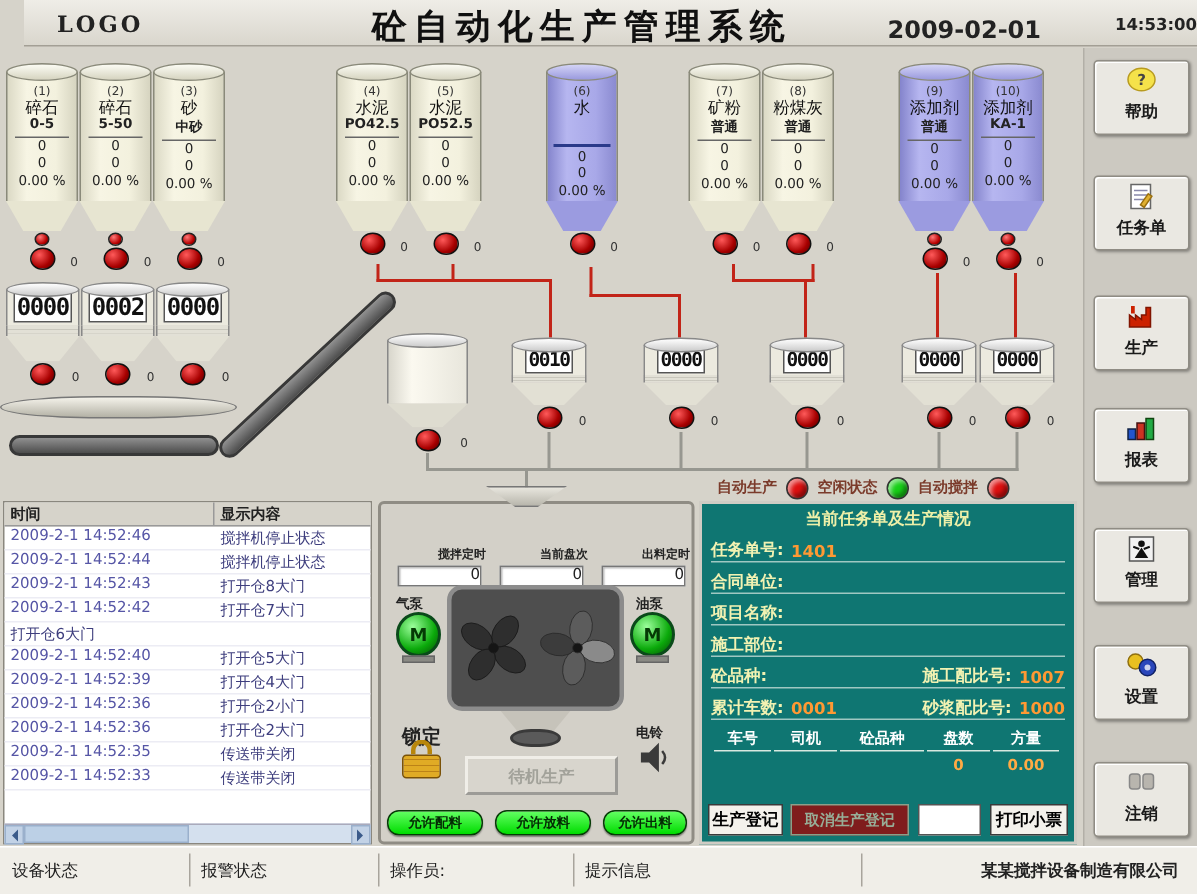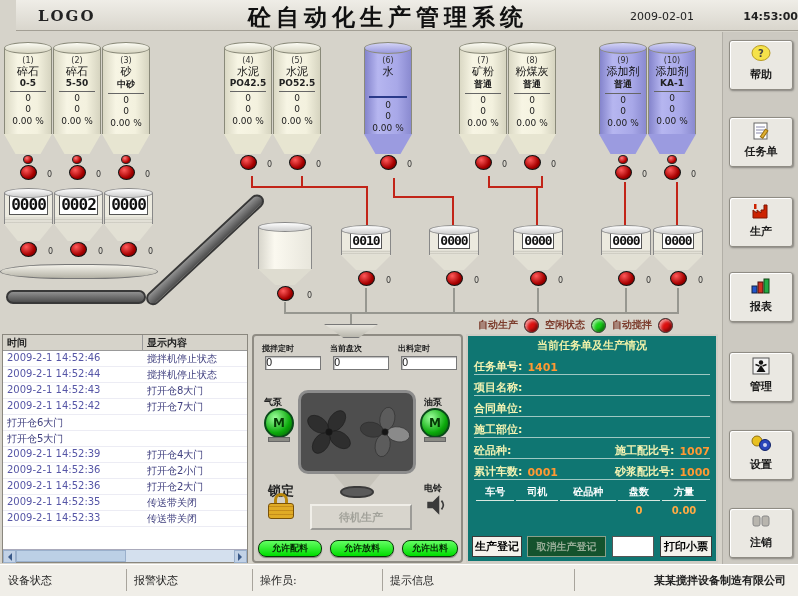--- a/index.html
+++ b/index.html
@@ -2,21 +2,21 @@
 <html><head>
 <meta charset="utf-8">
 <style>
 *{margin:0;padding:0;box-sizing:border-box}
 html,body{width:798px;height:596px}
 body{position:relative;overflow:hidden;background:#d6d3ca;font-family:"DejaVu Sans","Liberation Sans",sans-serif;color:#222}
 
 #header{position:absolute;left:16px;top:0;width:798px;height:31px;background:linear-gradient(#efede7,#d9d6cd);border-bottom:1px solid #a39f95}
 #logo{position:absolute;left:22px;top:7px;font:bold 15px "DejaVu Serif",serif;letter-spacing:2px}
 #title{position:absolute;left:232px;top:2px;font:bold 23px "DejaVu Serif",serif;letter-spacing:5px;color:#101010}
-#hdate{position:absolute;right:120px;top:10px;font-size:11px;font-weight:normal}
+#hdate{position:absolute;right:120px;top:10px;font-size:16px;font-weight:bold}
 #htime{position:absolute;right:16px;top:10px;font-size:11px;font-weight:bold}
 
 #sidebar{position:absolute;left:722px;top:32px;width:76px;height:532px;background:#ccc9c1;border-left:1px solid #b2afa7}
 .side-btn{position:absolute;left:6px;width:64px;height:50px;background:#eae8e2;border:1px solid #8f8c84;border-radius:3px;box-shadow:inset 1px 1px 0 #fff,1px 1px 2px rgba(0,0,0,.35);text-align:center;cursor:pointer}
 .side-btn:nth-child(1){top:8px}.side-btn:nth-child(2){top:85px}.side-btn:nth-child(3){top:165px}
 .side-btn:nth-child(4){top:240px}.side-btn:nth-child(5){top:320px}.side-btn:nth-child(6){top:398px}
 .side-btn:nth-child(7){top:476px}
 .side-icon{height:26px;padding-top:3px}
 .side-label{font-size:11px;font-weight:bold;color:#1a1a1a}
 
@@ -83,21 +83,21 @@
 .log-scroll{position:absolute;left:0;right:0;bottom:0;height:13px;background:#d4e0ee;display:flex;border-top:1px solid #aab}
 .scroll-btn{width:13px;height:13px;background:#c2d2e6;border:1px solid #9ab0cc;display:flex;align-items:center;justify-content:center;cursor:pointer}
 .tri{width:0;height:0;border:4px solid transparent}
 .tri-l{border-right-color:#3a5a8a;margin-right:3px}
 .tri-r{border-left-color:#3a5a8a;margin-left:3px}
 .scroll-thumb{width:110px;background:#bcd0e6;border:1px solid #9ab0cc;cursor:pointer}
 .scroll-space{flex:1}
 
 #mixer-panel{position:absolute;left:252px;top:302px;width:211px;height:229px;background:#d3d0c8;border:2px solid #8f8c84;border-radius:4px}
 .mx-title{text-align:center;font-size:13px;font-weight:bold;padding-top:2px;letter-spacing:2px}
-.mx-field{position:absolute;top:7px;width:62px;text-align:left}
+.mx-field{position:absolute;top:28px;width:62px;text-align:right}
 .mx-field .fl{font-size:8px;font-weight:bold;white-space:nowrap}
 .mx-field .fb{margin:2px auto 0;width:56px;height:14px;background:#fff;border:1px solid #777;box-shadow:inset 1px 1px 1px #bbb;font-size:10px;line-height:12px}
 .pump-label{position:absolute;font-size:9px;font-weight:bold}
 .pump{position:absolute;width:30px;height:30px;border-radius:50%;background:radial-gradient(circle at 35% 30%,#9cff9c,#0baa0b 60%,#064a06);border:2px solid #0a4a1a;color:#053a05;font-weight:bold;font-size:12px;text-align:center;line-height:26px}
 .pedestal{position:absolute;width:22px;height:5px;background:#8a8a84;border:1px solid #666}
 .mx-drum{position:absolute;left:44px;top:54px;width:118px;height:84px;background:#4e4e4e;border:3px solid #8c8c8c;border-radius:10px;display:flex;align-items:center;justify-content:center;gap:2px}
 .mx-outlet{position:absolute;left:74px;top:138px;width:58px;height:14px;background:#c6c3ba;clip-path:polygon(10% 0,90% 0,70% 100%,30% 100%)}
 .mx-outlet2{position:absolute;left:86px;top:150px;width:34px;height:12px;background:#5a5a5a;border:2px solid #3a3a3a;border-radius:50%/60%}
 .lock-label{position:absolute;left:14px;top:146px;font-size:13px;font-weight:bold}
 .padlock{position:absolute;left:12px;top:157px;width:30px}
@@ -115,21 +115,21 @@
 .tp-value{color:#ff9933;margin-left:5px}
 .tp-right{margin-left:auto}
 .tp-th,.tp-tr{display:flex;margin:0 8px;font-size:10px;font-weight:bold}
 .tp-th{margin-top:5px;color:#fff}
 .tp-th span{text-align:center;border-bottom:1px solid #d8e8e0;margin-right:2px;padding-bottom:1px}
 .tp-tr{margin-top:4px;color:#ffaa44}
 .tp-tr span{text-align:center;margin-right:2px}
 .tp-buttons{position:absolute;left:4px;right:4px;bottom:4px;height:21px;display:flex;align-items:center}
 .tp-btn{height:21px;background:#f4f2ec;border:1px solid #3a3a3a;font-size:11px;font-weight:bold;font-family:inherit;cursor:pointer}
 #btn-register{width:52px}
-#btn-cancel{width:82px;margin-left:5px;background:#14532d;border:1px solid #8aa08a;color:#97ad97;font-size:10px}
+#btn-cancel{width:82px;margin-left:5px;background:#7f1d1d;border:1px solid #8aa08a;color:#97ad97;font-size:10px}
 #tp-input{width:42px;height:21px;margin-left:6px;border:1px solid #555;font-family:inherit}
 #btn-print{width:54px;margin-left:6px}
 
 #status-bar{position:absolute;left:0;top:564px;width:798px;height:32px;background:#f0eee8;border-top:1px solid #fff;font-size:11px}
 #status-bar .sb{position:absolute;top:8px;white-space:nowrap}
 #sb-device{left:8px}#sb-alarm{left:134px}#sb-operator{left:260px}#sb-message{left:390px}
 #sb-company{position:absolute;top:8px;right:12px;font-weight:bold}
 .sb-sep{position:absolute;top:4px;width:1px;height:22px;background:#a8a49c}
 </style>
 </head>
@@ -434,20 +434,21 @@
           <div class="lr2">打开仓8大门</div>
         </div>
         <div class="log-row">
           <div class="lr1">2009-2-1 14:52:42</div>
           <div class="lr2">打开仓7大门</div>
         </div>
         <div class="log-row">
           <div class="lr2">打开仓6大门</div>
         </div>
         <div class="log-row">
+          <div class="lr1">2009-2-1 14:52:40</div>
           <div class="lr2">打开仓5大门</div>
         </div>
         <div class="log-row">
           <div class="lr1">2009-2-1 14:52:39</div>
           <div class="lr2">打开仓4大门</div>
         </div>
         <div class="log-row">
           <div class="lr1">2009-2-1 14:52:36</div>
           <div class="lr2">打开仓2小门</div>
         </div>
@@ -545,25 +546,25 @@
       </div>
   </div>
 
   <div id="task-panel">
     <div class="tp-title">当前任务单及生产情况</div>
     <div class="tp-row">
       <span class="tp-label">任务单号:</span>
       <span class="tp-value">1401</span>
     </div>
     <div class="tp-row">
+      <span class="tp-label">合同单位:</span>
+      <span class="tp-value"></span>
+    </div>
+    <div class="tp-row">
       <span class="tp-label">项目名称:</span>
-      <span class="tp-value"></span>
-    </div>
-    <div class="tp-row">
-      <span class="tp-label">合同单位:</span>
       <span class="tp-value"></span>
     </div>
     <div class="tp-row">
       <span class="tp-label">施工部位:</span>
       <span class="tp-value"></span>
     </div>
     <div class="tp-row">
       <span class="tp-label">砼品种:</span>
       <span class="tp-value"></span>
       <span class="tp-label tp-right">施工配比号:</span>

